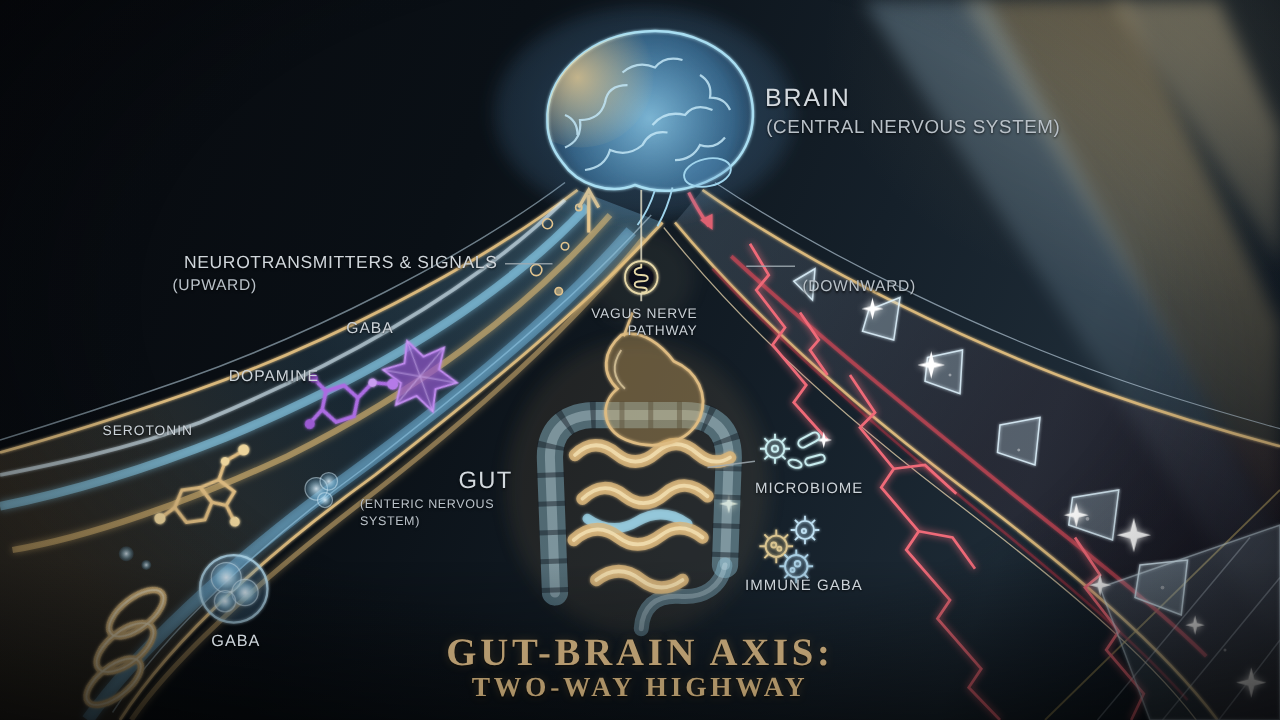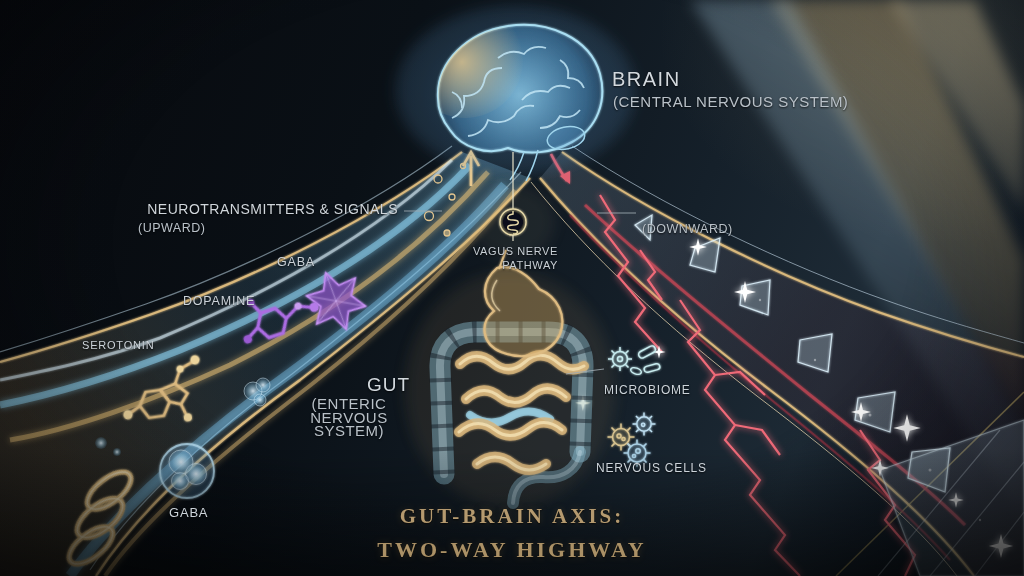--- a/index.html
+++ b/index.html
@@ -18,30 +18,30 @@
   .brain-label{left:612px;top:68px;font-size:20px;letter-spacing:1.5px;color:#d3d9de;}
   .brain-sub{left:613px;top:93px;font-size:15px;}
   .neuro{left:138px;top:201px;width:260px;text-align:right;font-size:14px;color:#d0d6db;}
   .neuro-sub{left:138px;top:221px;width:260px;text-align:left;font-size:12.5px;}
   .stress{left:641px;top:202px;font-size:16.5px;color:#d0d6db;}
   .stress-sub{left:642px;top:222px;font-size:12.5px;}
   .gaba-top{left:277px;top:255px;font-size:12.5px;letter-spacing:0.8px;}
   .dopamine{left:183px;top:294px;font-size:12.5px;letter-spacing:0.8px;}
   .serotonin{left:82px;top:339px;font-size:11px;letter-spacing:0.8px;}
   .gut-label{left:310px;top:374px;width:100px;text-align:right;font-size:19px;letter-spacing:1px;color:#d3d9de;}
-  .gut-sub{left:288px;top:397px;width:122px;text-align:center;font-size:15px;line-height:13.5px;white-space:normal;}
+  .gut-sub{left:288px;top:397px;width:122px;text-align:left;font-size:10px;line-height:13.5px;white-space:normal;}
   .vagus{left:468px;top:244px;width:90px;text-align:right;font-size:11px;line-height:14px;
          letter-spacing:0.6px;white-space:normal;color:#c8cfd5;}
   .microbiome{left:604px;top:383px;font-size:12px;letter-spacing:0.8px;}
   .immune{left:596px;top:461px;font-size:12px;letter-spacing:0.8px;}
   .gaba-bottom{left:169px;top:505px;font-size:13px;letter-spacing:0.8px;}
   .title{position:absolute;left:262px;width:500px;text-align:center;z-index:5;
          font-family:"Liberation Serif",serif;font-weight:700;letter-spacing:3px;
          text-shadow:0 0 7px rgba(125,100,55,0.35),0 1px 2px rgba(0,0,0,0.85);}
-  .title1{top:504px;font-size:21px;color:#b59a6f;}
+  .title1{top:504px;font-size:31px;color:#b59a6f;}
   .title2{top:537px;font-size:22px;color:#ab9166;}
   .vignette{position:absolute;inset:0;pointer-events:none;z-index:4;
     background:
       linear-gradient(to top, rgba(0,0,0,0.5), transparent 22%),
       radial-gradient(ellipse at 50% 42%, transparent 55%, rgba(2,3,5,0.55) 100%);}
 </style>
 </head>
 <body>
 
 <div id="stage">
@@ -341,18 +341,18 @@
 
 <div class="lbl gaba-top">GABA</div>
 <div class="lbl dopamine">DOPAMINE</div>
 <div class="lbl serotonin">SEROTONIN</div>
 <div class="lbl gaba-bottom">GABA</div>
 
 <div class="lbl gut-label">GUT</div>
 <div class="lbl sub gut-sub">(ENTERIC NERVOUS SYSTEM)</div>
 
 <div class="lbl microbiome">MICROBIOME</div>
-<div class="lbl immune">NERVOUS CELLS</div>
+<div class="lbl immune">IMMUNE GABA</div>
 
 <div class="title title1">GUT-BRAIN AXIS:</div>
 <div class="title title2">TWO-WAY HIGHWAY</div>
 
 </div>
 
 </body></html>

